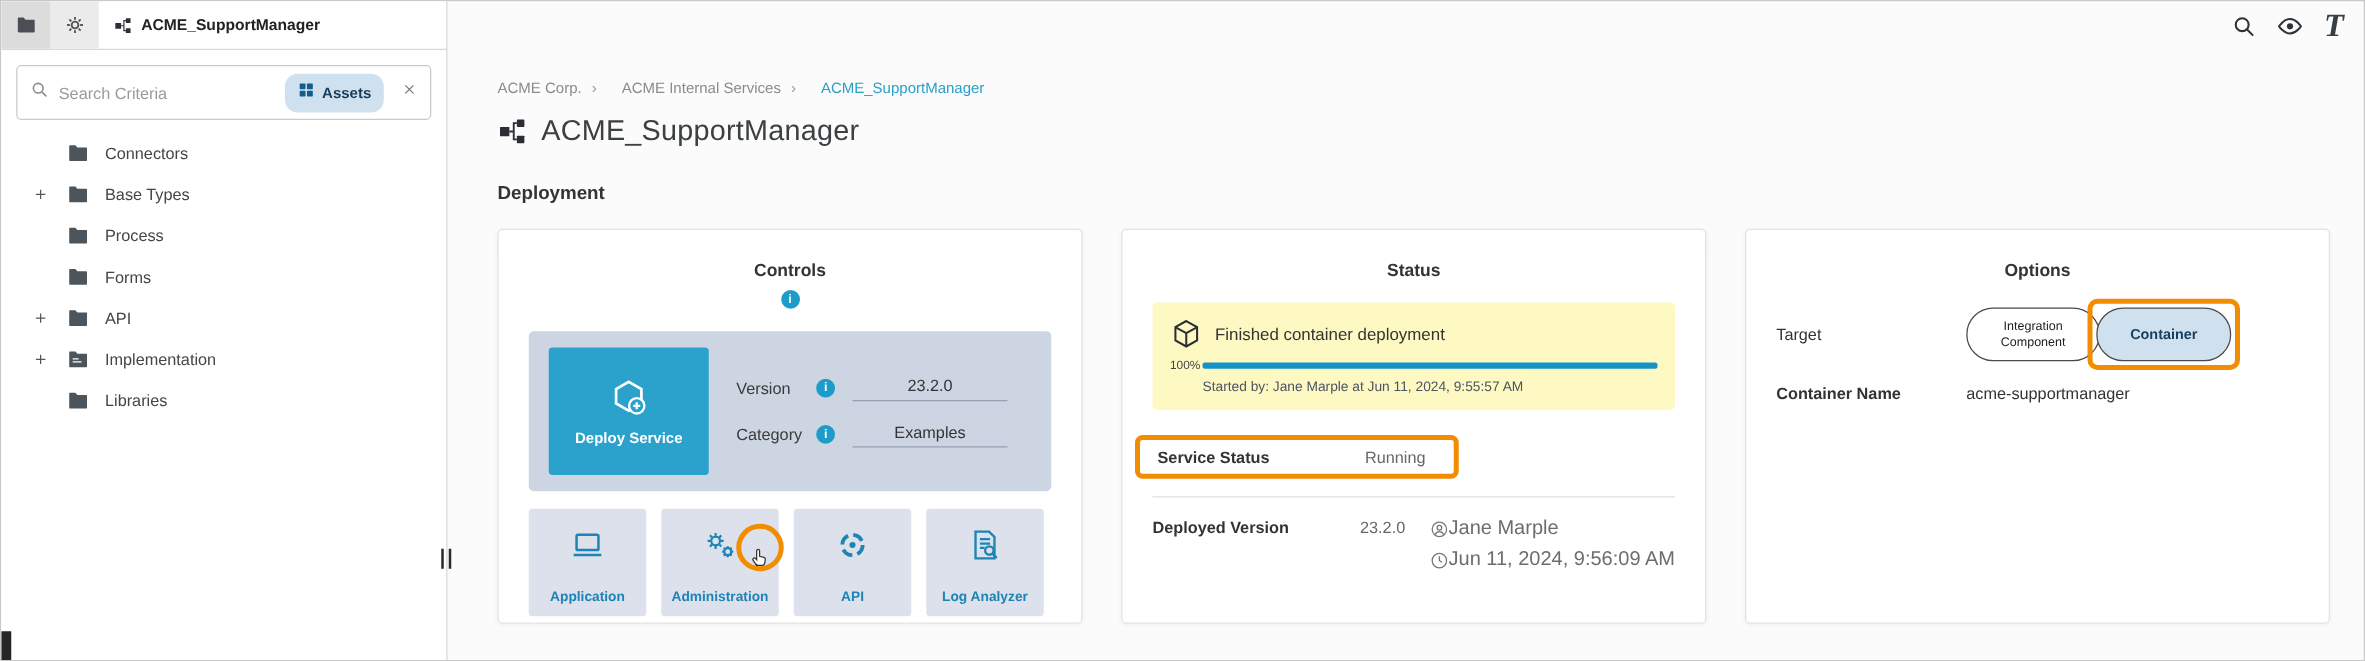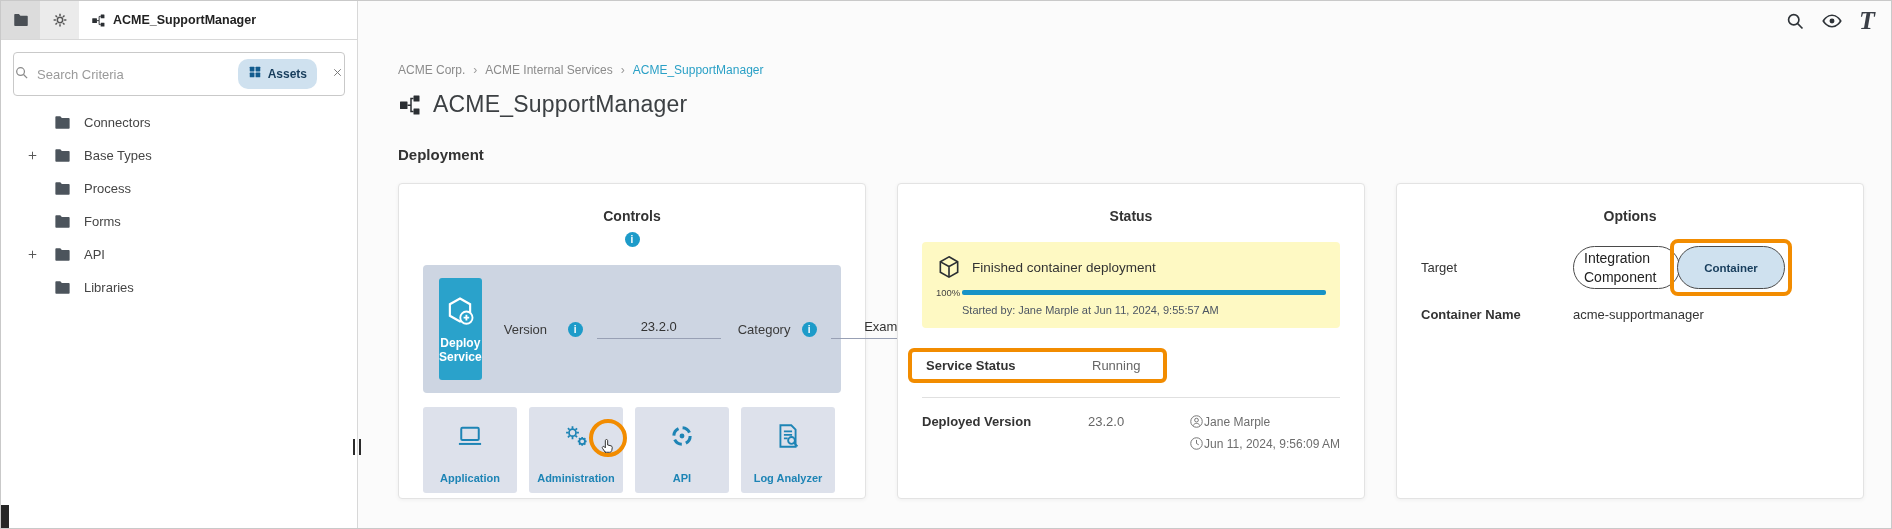--- a/index.html
+++ b/index.html
@@ -15,21 +15,21 @@
   
   .sidebar { position:absolute; left:0; top:0; width:357px; height:100%; background:#fff; border-right:1px solid #d8d8d8; }
   .sidebar-top { height:39px; border-bottom:1px solid #d8d8d8; display:flex; align-items:stretch; }
   .icon-btn { width:39px; border:none; display:flex; align-items:center; justify-content:center; cursor:pointer; }
   .folder-btn { background:#dcdcdc; color:#4a4f55; }
   .gear-btn { background:#ebebeb; color:#555; }
   .apptab { display:flex; align-items:center; gap:7px; padding:0 12px; font-size:12.5px; font-weight:bold; color:#222; cursor:pointer; }
   .apptab svg { color:#2b2f33; }
 
   .searchbox { margin:12px 12px 10px 12px; height:44px; border:1px solid #c9c9c9; border-radius:4px;
-               display:flex; align-items:center; padding:0 0; gap:8px; background:#fff; }
+               display:flex; align-items:center; padding:0 10px; gap:8px; background:#fff; }
   .searchbox .s-ico { color:#8a8a8a; flex:none; }
   .search-input { border:none; outline:none; flex:1; min-width:0; font-size:13px; color:#444;
                   font-family:"Liberation Sans", sans-serif; background:transparent; }
   .search-input::placeholder { color:#9a9a9a; }
   .chip { display:flex; align-items:center; gap:6px; background:#cfe1ef; border-radius:10px; padding:6px 10px; cursor:pointer; flex:none; }
   .chip .c-ico { color:#135c8e; }
   .chip-label { font-size:12px; font-weight:bold; color:#173d5c; }
   .clear-x { color:#777; margin-left:6px; cursor:pointer; flex:none; }
 
   .tree { list-style:none; margin-top:10px; }
@@ -38,21 +38,21 @@
   .tree-ico { color:#4c545c; margin-left:8px; flex:none; }
   .tree-label { margin-left:12px; }
 
   .resizer { position:absolute; left:352px; top:438px; width:8px; height:16px;
              border-left:2px solid #2b2b2b; border-right:2px solid #2b2b2b; cursor:col-resize; z-index:5; }
   .corner-strip { position:absolute; left:0; bottom:0; width:8px; height:23px; background:#262626; z-index:5; }
 
   
   .main { position:absolute; left:357px; top:0; right:0; bottom:0; padding:62px 0 0 40px; }
 
-  .breadcrumb { display:flex; align-items:center; font-size:12px; color:#8b8b8b; }
+  .breadcrumb { display:flex; align-items:center; font-size:12px; color:#8b8b8b;gap:12px; }
   .crumb { cursor:pointer; }
   .crumb:not(.current)::after { content:"›"; margin:0 8px; color:#9b9b9b; }
   .crumb.current { color:#2aa0c6; }
 
   .title-row { margin-top:14px; display:flex; align-items:center; gap:11px; }
   .title-row svg { color:#2b2f33; }
   .page-title { font-size:23px; font-weight:500; color:#3c4043; letter-spacing:.2px; }
 
   .section-title { margin-top:28px; font-size:15px; font-weight:bold; color:#333; }
 
@@ -62,21 +62,21 @@
   .card-title { font-size:14px; font-weight:bold; color:#333; display:flex; align-items:center; gap:8px;flex-direction:column; }
 
   .info-ico { width:15px; height:15px; border-radius:50%; background:#1d9bc9; color:#fff; font-size:10px;
               font-weight:bold; display:inline-flex; align-items:center; justify-content:center; cursor:pointer; flex:none; }
 
   
   .controls-block { margin-top:18px; background:#cdd5e2; border-radius:4px; height:128px; padding:13px 16px; display:flex; }
   .deploy-btn { width:128px; background:#2aa2cb; border:none; border-radius:3px; color:#fff; cursor:pointer;
                 display:flex; flex-direction:column; align-items:center; justify-content:center; gap:9px; }
   .deploy-label { font-size:12px; font-weight:bold; }
-  .fields { flex:1; margin-left:22px; display:flex; flex-direction:row; justify-content:center; gap:17px; }
+  .fields { flex:1; margin-left:22px; display:flex; flex-direction:column; justify-content:center; gap:17px; }
   .field { display:flex; align-items:center; }
   .field-label { width:58px; font-size:13px; color:#3a3a3a; }
   .field .info-ico { margin-left:6px; }
   .field-value { width:124px; margin-left:14px; text-align:center; font-size:13px; color:#333;
                  border-bottom:1px solid #98a0b4; padding-bottom:4px; cursor:text; }
 
   .tiles { margin-top:14px; display:flex; gap:12px; }
   .tile { width:94px; height:86px; background:#dde1eb; border:none; border-radius:3px; color:#1d84b5; cursor:pointer;
           display:flex; flex-direction:column; align-items:center; position:relative; }
   .tile svg { margin-top:15px; }
@@ -95,31 +95,31 @@
 
   .svc-row { margin-top:20px; margin-left:-14px; width:259px; border:4px solid #f28c00; border-radius:6px;
              padding:6px 0 6px 14px; display:flex; align-items:center; }
   .svc-label { width:166px; font-size:13px; font-weight:bold; color:#333; }
   .svc-value { font-size:13px; color:#666; }
   .divider { margin-top:14px; border-top:1px solid #e0e0e0; }
   .deployed-row { margin-top:16px; display:flex; align-items:flex-start; }
   .dep-label { width:166px; font-size:13px; font-weight:bold; color:#333; flex:none; }
   .dep-value { font-size:13px; color:#666; }
   .dep-meta { margin-left:auto; display:flex; flex-direction:column; gap:7px; }
-  .meta-row { display:flex; align-items:center; gap:0; font-size:12px; color:#6d6d6d; }
+  .meta-row { display:flex; align-items:center; gap:0; font-size:16px; color:#6d6d6d; }
   .meta-row svg { color:#777; flex:none; }
 
   
   .target-row { margin-top:22px; display:flex; align-items:center; }
   .opt-label { width:152px; font-size:13px; color:#333; flex:none; }
   .opt-label.bold { font-weight:bold; }
   .toggle { display:flex; align-items:center; position:relative; }
   .seg { height:43px; border:1px solid #4a4a4a; border-radius:22px; background:#fff; cursor:pointer;
          display:flex; align-items:center; justify-content:center; font-family:"Liberation Sans", sans-serif; }
-  .seg-1 { width:107px; font-size:14px; color:#222; text-align:left; line-height:1.3; padding:0 10px; z-index:1; }
+  .seg-1 { width:107px; font-size:10px; color:#222; text-align:center; line-height:1.3; padding:0 10px; z-index:1; }
   .seg-2 { width:108px; margin-left:-3px; font-size:11.5px; font-weight:bold; color:#173d5c; background:#cfe1ef; z-index:2; }
   .container-ring { position:absolute; left:97px; top:-7px; width:122px; height:57px; border:4px solid #f28c00;
                     border-radius:8px; pointer-events:none; z-index:3; }
   .cname-row { margin-top:18px; display:flex; align-items:center; }
   .cname-value { font-size:13px; color:#333; }
 
   .hidden-defs { position:absolute; width:0; height:0; overflow:hidden; }
 </style>
 </head>
 <body>
@@ -315,20 +315,31 @@
       <li class="tree-row">
         <span class="expander">
             <svg width="13" height="13">
               <use href="#i-plus"></use>
             </svg>
           </span>
         <svg class="tree-ico" width="19" height="19">
             <use href="#i-folder"></use>
           </svg>
         <span class="tree-label">API</span>
+      </li>
+      <li class="tree-row">
+        <span class="expander">
+            <svg width="13" height="13">
+              <use href="#i-plus"></use>
+            </svg>
+          </span>
+        <svg class="tree-ico" width="19" height="19">
+            <use href="#i-folder-impl"></use>
+          </svg>
+        <span class="tree-label">Implementation</span>
       </li>
       <li class="tree-row">
         <span class="expander"></span>
         <svg class="tree-ico" width="19" height="19">
             <use href="#i-folder"></use>
           </svg>
         <span class="tree-label">Libraries</span>
       </li>
     </ul>
   </div>

